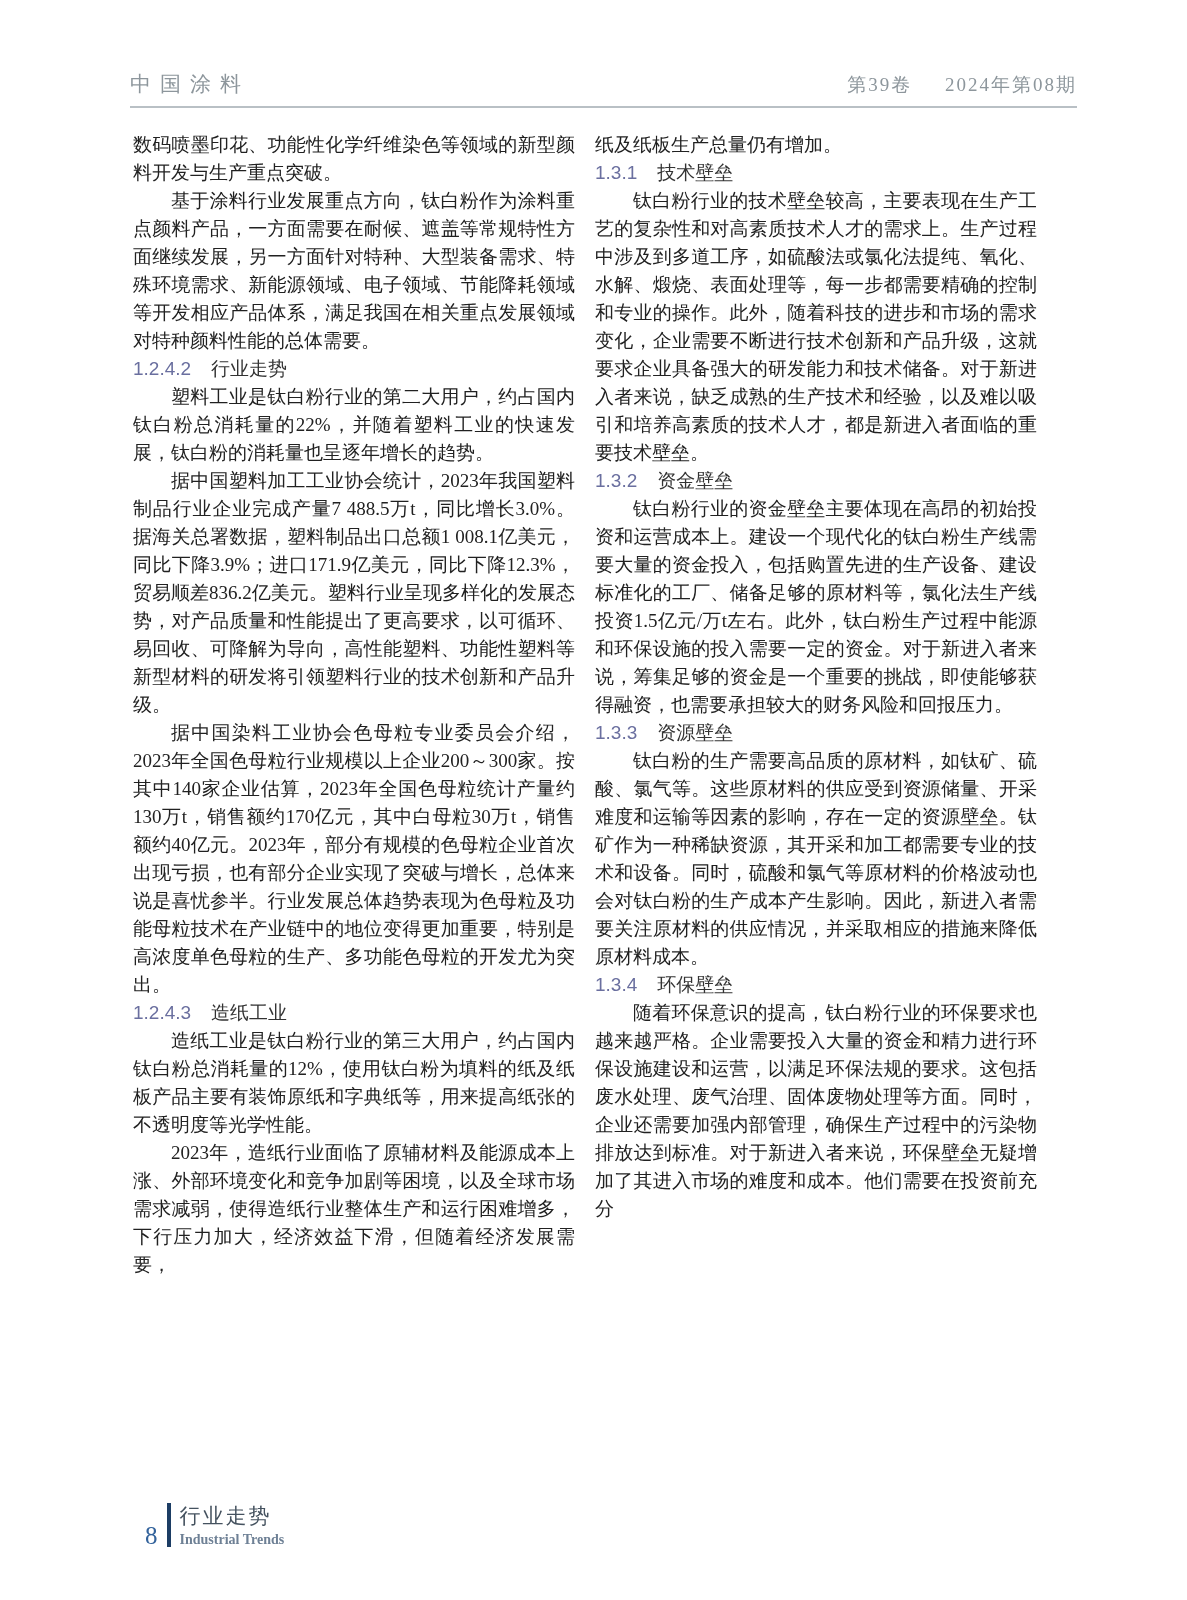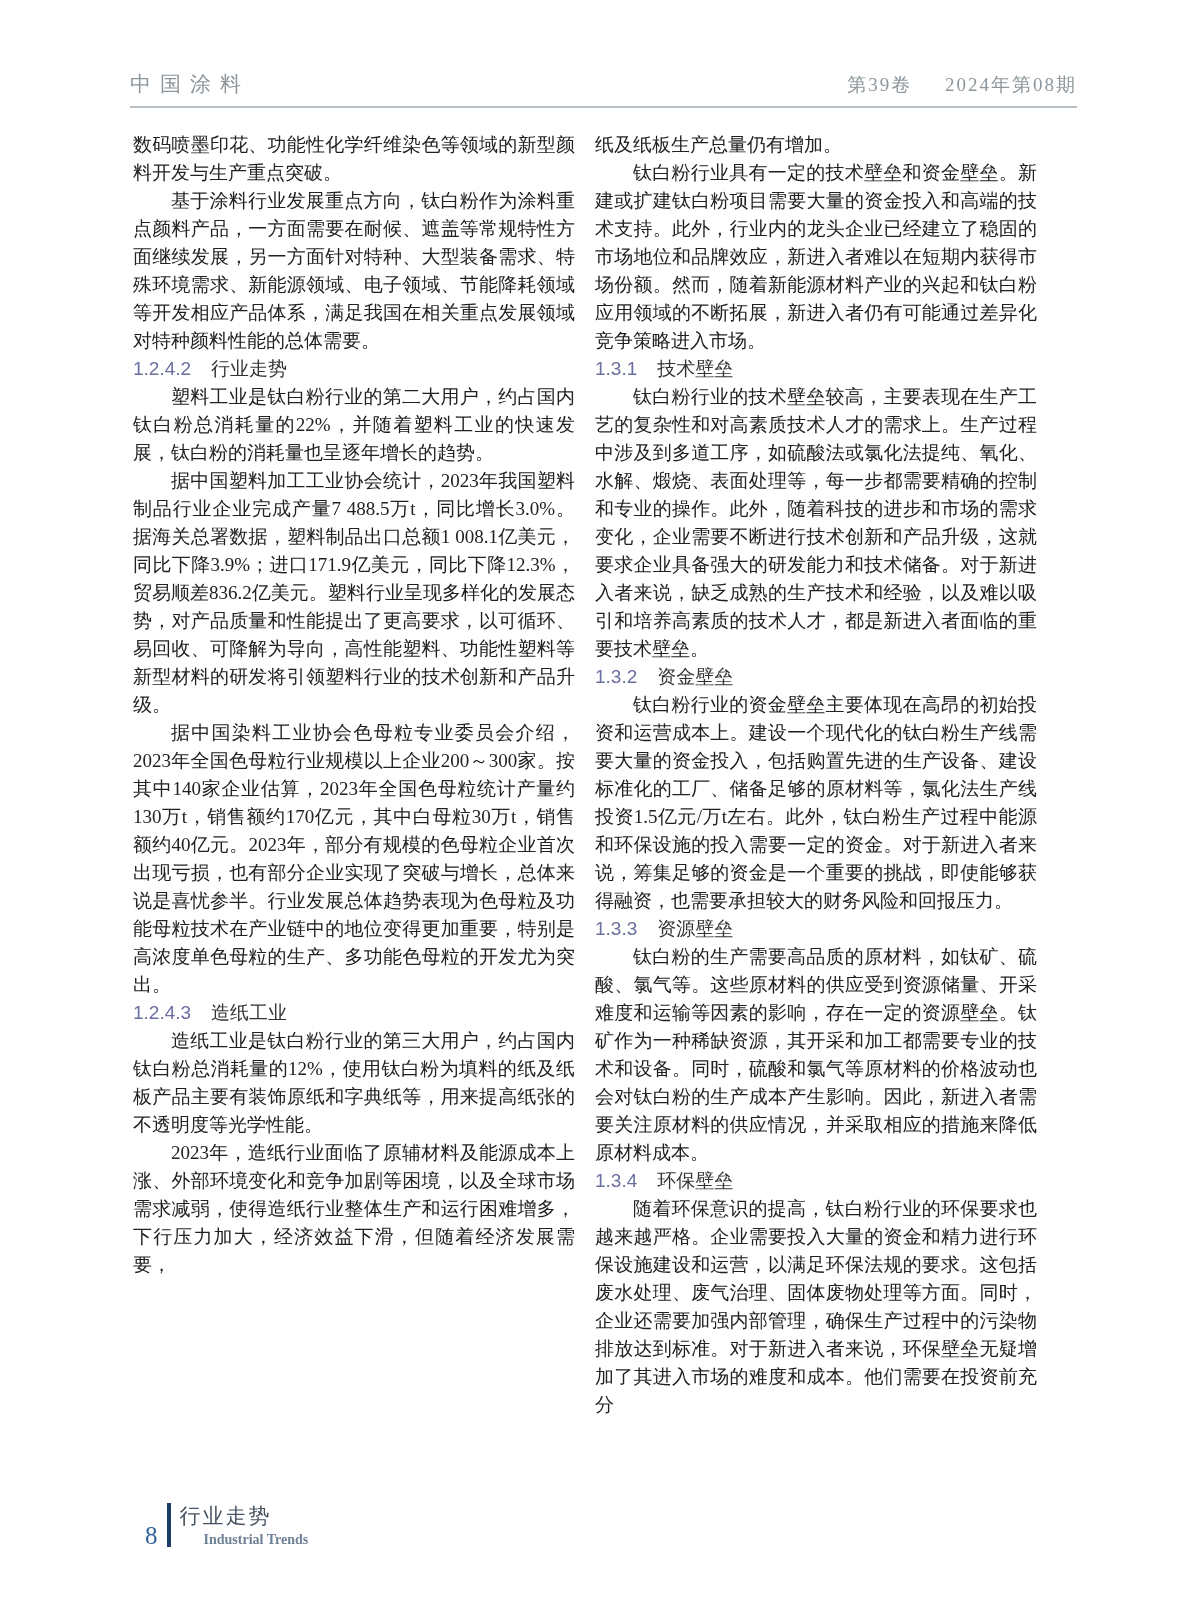--- a/index.html
+++ b/index.html
@@ -65,21 +65,20 @@
   .fsec { display:flex; flex-direction:column; margin-left:9px; }
   .fcn {
     font-family:"Liberation Sans","DejaVu Sans",sans-serif;
     font-size:21px; letter-spacing:2px;
     color:var(--footer-cn,#45525f);
   }
   .fen {
     font-size:14px; font-weight:bold;
     color:var(--footer-en,#6e8095);
     margin-top:2px;
-    margin-left:24px;
   }
 </style>
 </head>
 <body>
 
 <div class="page" style="--body-text: #212121; --header-gray: #8d969c; --header-rule: #b9c0c5; --h2-accent: #5b5aa5; --h3-number: #6a6f9f; --h3-title: #333333; --footer-page: #33639c; --footer-bar: #1c3d64; --footer-cn: #45525f; --footer-en: #6e8095;">
 
   <header class="page-header">
     <span class="journal">中国涂料</span>
     <span class="issue">
@@ -95,21 +94,20 @@
         <div class="h3"><span class="num">1.2.4.2</span><span class="ttl">行业走势</span></div>
         <p class="indent">塑料工业是钛白粉行业的第二大用户，约占国内钛白粉总消耗量的22%，并随着塑料工业的快速发展，钛白粉的消耗量也呈逐年增长的趋势。</p>
         <p class="indent">据中国塑料加工工业协会统计，2023年我国塑料制品行业企业完成产量7 488.5万t，同比增长3.0%。据海关总署数据，塑料制品出口总额1 008.1亿美元，同比下降3.9%；进口171.9亿美元，同比下降12.3%，贸易顺差836.2亿美元。塑料行业呈现多样化的发展态势，对产品质量和性能提出了更高要求，以可循环、易回收、可降解为导向，高性能塑料、功能性塑料等新型材料的研发将引领塑料行业的技术创新和产品升级。</p>
         <p class="indent">据中国染料工业协会色母粒专业委员会介绍，2023年全国色母粒行业规模以上企业200～300家。按其中140家企业估算，2023年全国色母粒统计产量约130万t，销售额约170亿元，其中白母粒30万t，销售额约40亿元。2023年，部分有规模的色母粒企业首次出现亏损，也有部分企业实现了突破与增长，总体来说是喜忧参半。行业发展总体趋势表现为色母粒及功能母粒技术在产业链中的地位变得更加重要，特别是高浓度单色母粒的生产、多功能色母粒的开发尤为突出。</p>
         <div class="h3"><span class="num">1.2.4.3</span><span class="ttl">造纸工业</span></div>
         <p class="indent">造纸工业是钛白粉行业的第三大用户，约占国内钛白粉总消耗量的12%，使用钛白粉为填料的纸及纸板产品主要有装饰原纸和字典纸等，用来提高纸张的不透明度等光学性能。</p>
         <p class="indent">2023年，造纸行业面临了原辅材料及能源成本上涨、外部环境变化和竞争加剧等困境，以及全球市场需求减弱，使得造纸行业整体生产和运行困难增多，下行压力加大，经济效益下滑，但随着经济发展需要，</p>
       </section>
     <section class="col">
         <p class="">纸及纸板生产总量仍有增加。</p>
-        <p class="indent">钛白粉行业具有一定的技术壁垒和资金壁垒。新建或扩建钛白粉项目需要大量的资金投入和高端的技术支持。此外，行业内的龙头企业已经建立了稳固的市场地位和品牌效应，新进入者难以在短期内获得市场份额。然而，随着新能源材料产业的兴起和钛白粉应用领域的不断拓展，新进入者仍有可能通过差异化竞争策略进入市场。</p>
         <div class="h3"><span class="num">1.3.1</span><span class="ttl">技术壁垒</span></div>
         <p class="indent">钛白粉行业的技术壁垒较高，主要表现在生产工艺的复杂性和对高素质技术人才的需求上。生产过程中涉及到多道工序，如硫酸法或氯化法提纯、氧化、水解、煅烧、表面处理等，每一步都需要精确的控制和专业的操作。此外，随着科技的进步和市场的需求变化，企业需要不断进行技术创新和产品升级，这就要求企业具备强大的研发能力和技术储备。对于新进入者来说，缺乏成熟的生产技术和经验，以及难以吸引和培养高素质的技术人才，都是新进入者面临的重要技术壁垒。</p>
         <div class="h3"><span class="num">1.3.2</span><span class="ttl">资金壁垒</span></div>
         <p class="indent">钛白粉行业的资金壁垒主要体现在高昂的初始投资和运营成本上。建设一个现代化的钛白粉生产线需要大量的资金投入，包括购置先进的生产设备、建设标准化的工厂、储备足够的原材料等，氯化法生产线投资1.5亿元/万t左右。此外，钛白粉生产过程中能源和环保设施的投入需要一定的资金。对于新进入者来说，筹集足够的资金是一个重要的挑战，即使能够获得融资，也需要承担较大的财务风险和回报压力。</p>
         <div class="h3"><span class="num">1.3.3</span><span class="ttl">资源壁垒</span></div>
         <p class="indent">钛白粉的生产需要高品质的原材料，如钛矿、硫酸、氯气等。这些原材料的供应受到资源储量、开采难度和运输等因素的影响，存在一定的资源壁垒。钛矿作为一种稀缺资源，其开采和加工都需要专业的技术和设备。同时，硫酸和氯气等原材料的价格波动也会对钛白粉的生产成本产生影响。因此，新进入者需要关注原材料的供应情况，并采取相应的措施来降低原材料成本。</p>
         <div class="h3"><span class="num">1.3.4</span><span class="ttl">环保壁垒</span></div>
         <p class="indent">随着环保意识的提高，钛白粉行业的环保要求也越来越严格。企业需要投入大量的资金和精力进行环保设施建设和运营，以满足环保法规的要求。这包括废水处理、废气治理、固体废物处理等方面。同时，企业还需要加强内部管理，确保生产过程中的污染物排放达到标准。对于新进入者来说，环保壁垒无疑增加了其进入市场的难度和成本。他们需要在投资前充分</p>
       </section>
   </main>

